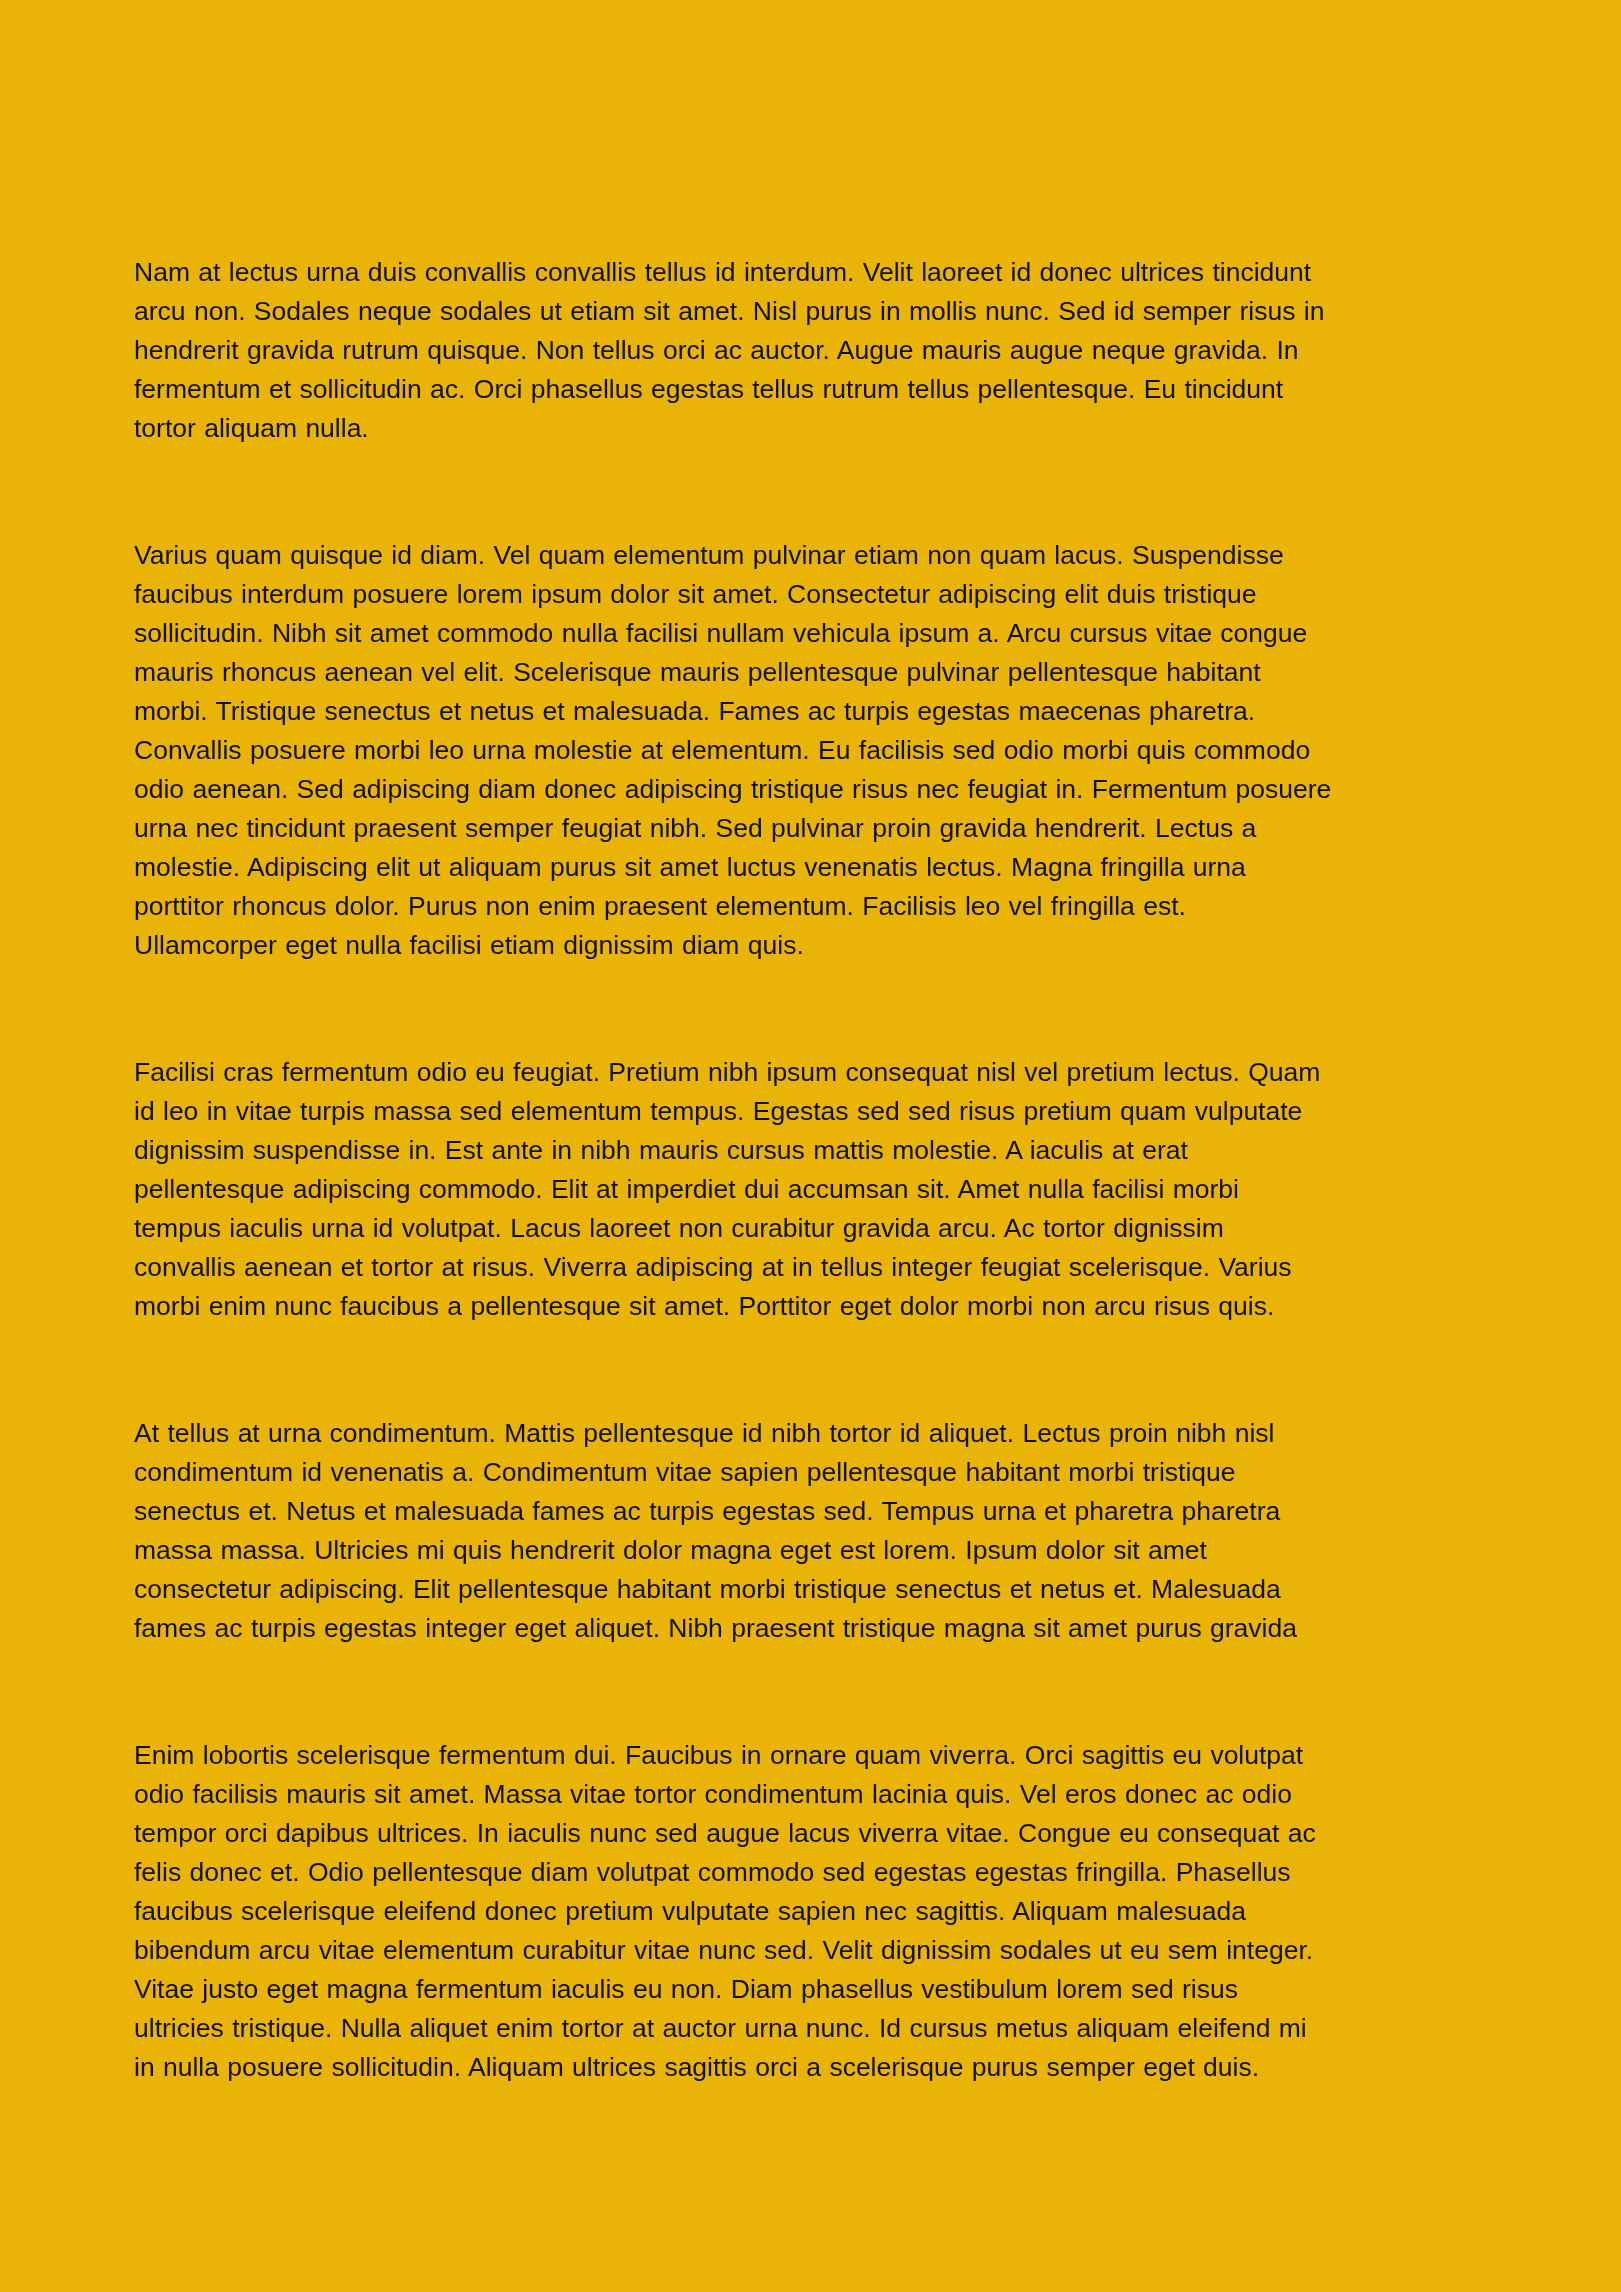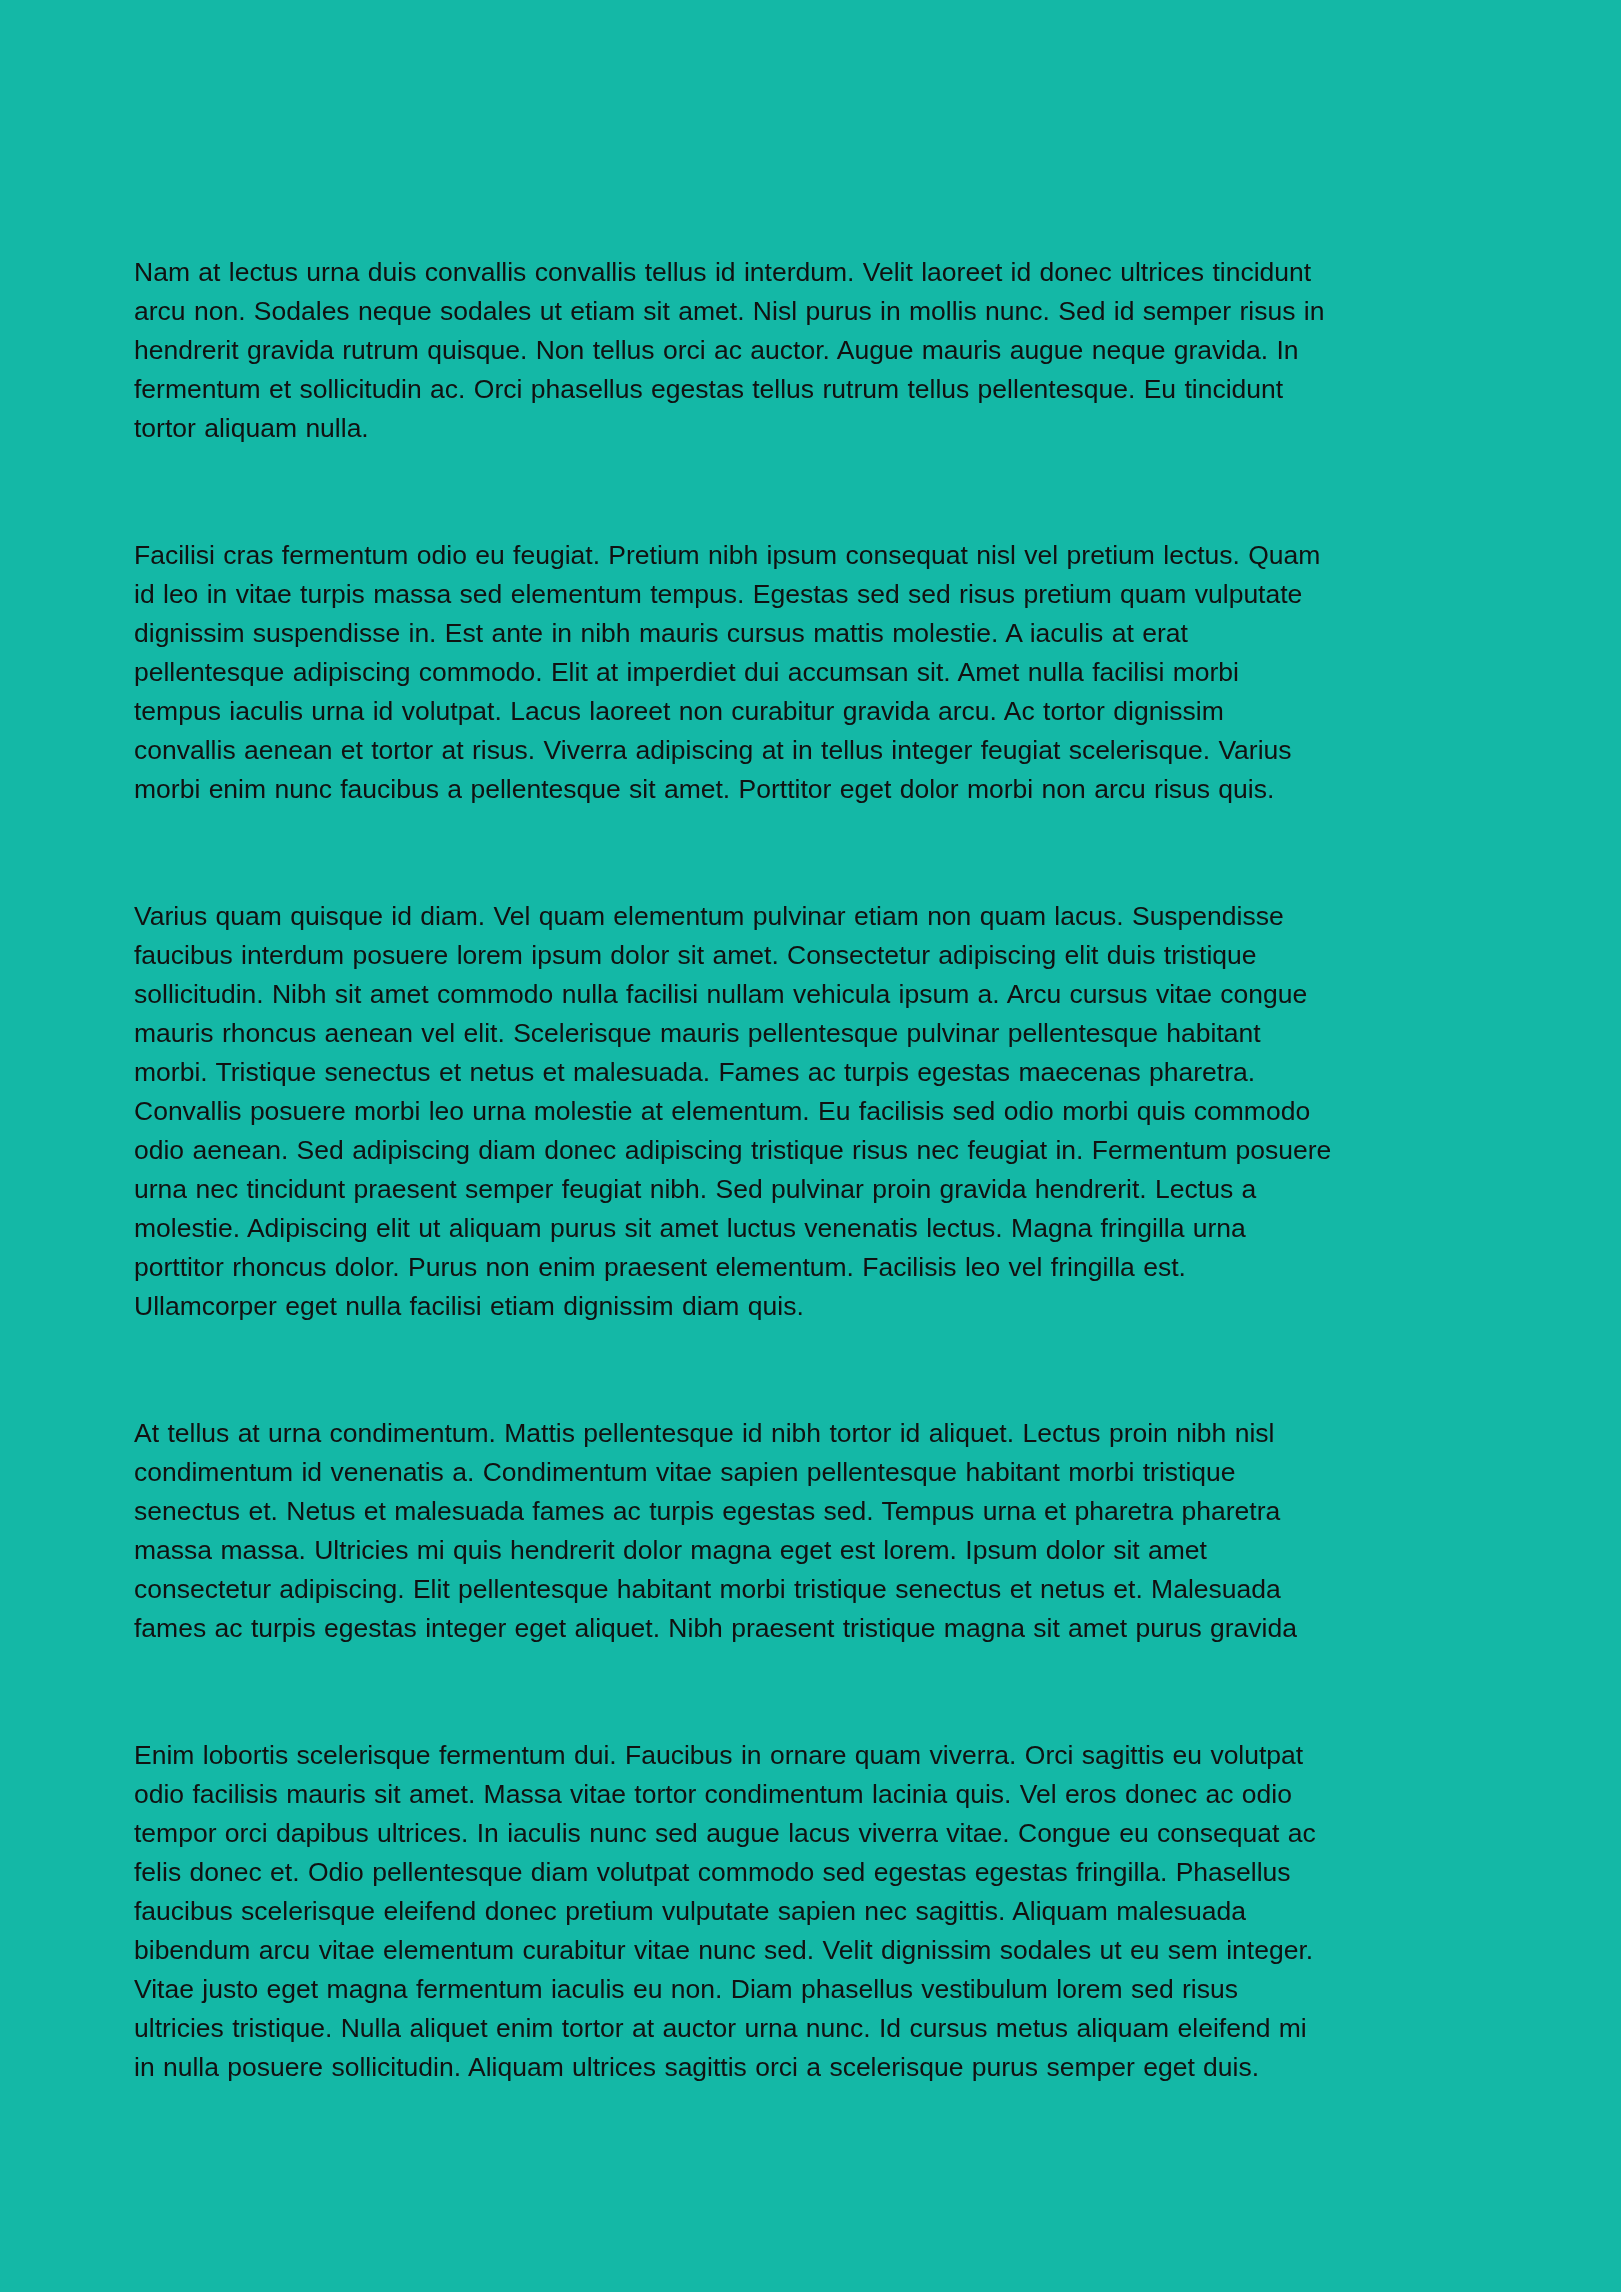--- a/index.html
+++ b/index.html
@@ -4,21 +4,21 @@
 <style>
   html, body {
     margin: 0;
     padding: 0;
     background: #ffffff;
   }
   .page {
     position: relative;
     width: 1621px;
     height: 2293px;
-    background: #14b8a6;
+    background: #eab308;
     overflow: hidden;
     box-sizing: border-box;
     padding: 253px 69px 0 134px;
     font-family: "Liberation Sans", "DejaVu Sans", sans-serif;
   }
   .para {
     margin: 0 0 88px 0;
     font-size: 26.5px;
     line-height: 39px;
     color: #111111;
@@ -30,38 +30,38 @@
 </style>
 </head>
 <body>
 
 <div class="page">
   <p class="para">Nam at lectus urna duis convallis convallis tellus id interdum. Velit laoreet id donec ultrices tincidunt
 arcu non. Sodales neque sodales ut etiam sit amet. Nisl purus in mollis nunc. Sed id semper risus in
 hendrerit gravida rutrum quisque. Non tellus orci ac auctor. Augue mauris augue neque gravida. In
 fermentum et sollicitudin ac. Orci phasellus egestas tellus rutrum tellus pellentesque. Eu tincidunt
 tortor aliquam nulla.</p>
-  <p class="para">Facilisi cras fermentum odio eu feugiat. Pretium nibh ipsum consequat nisl vel pretium lectus. Quam
-id leo in vitae turpis massa sed elementum tempus. Egestas sed sed risus pretium quam vulputate
-dignissim suspendisse in. Est ante in nibh mauris cursus mattis molestie. A iaculis at erat
-pellentesque adipiscing commodo. Elit at imperdiet dui accumsan sit. Amet nulla facilisi morbi
-tempus iaculis urna id volutpat. Lacus laoreet non curabitur gravida arcu. Ac tortor dignissim
-convallis aenean et tortor at risus. Viverra adipiscing at in tellus integer feugiat scelerisque. Varius
-morbi enim nunc faucibus a pellentesque sit amet. Porttitor eget dolor morbi non arcu risus quis.</p>
   <p class="para">Varius quam quisque id diam. Vel quam elementum pulvinar etiam non quam lacus. Suspendisse
 faucibus interdum posuere lorem ipsum dolor sit amet. Consectetur adipiscing elit duis tristique
 sollicitudin. Nibh sit amet commodo nulla facilisi nullam vehicula ipsum a. Arcu cursus vitae congue
 mauris rhoncus aenean vel elit. Scelerisque mauris pellentesque pulvinar pellentesque habitant
 morbi. Tristique senectus et netus et malesuada. Fames ac turpis egestas maecenas pharetra.
 Convallis posuere morbi leo urna molestie at elementum. Eu facilisis sed odio morbi quis commodo
 odio aenean. Sed adipiscing diam donec adipiscing tristique risus nec feugiat in. Fermentum posuere
 urna nec tincidunt praesent semper feugiat nibh. Sed pulvinar proin gravida hendrerit. Lectus a
 molestie. Adipiscing elit ut aliquam purus sit amet luctus venenatis lectus. Magna fringilla urna
 porttitor rhoncus dolor. Purus non enim praesent elementum. Facilisis leo vel fringilla est.
 Ullamcorper eget nulla facilisi etiam dignissim diam quis.</p>
+  <p class="para">Facilisi cras fermentum odio eu feugiat. Pretium nibh ipsum consequat nisl vel pretium lectus. Quam
+id leo in vitae turpis massa sed elementum tempus. Egestas sed sed risus pretium quam vulputate
+dignissim suspendisse in. Est ante in nibh mauris cursus mattis molestie. A iaculis at erat
+pellentesque adipiscing commodo. Elit at imperdiet dui accumsan sit. Amet nulla facilisi morbi
+tempus iaculis urna id volutpat. Lacus laoreet non curabitur gravida arcu. Ac tortor dignissim
+convallis aenean et tortor at risus. Viverra adipiscing at in tellus integer feugiat scelerisque. Varius
+morbi enim nunc faucibus a pellentesque sit amet. Porttitor eget dolor morbi non arcu risus quis.</p>
   <p class="para">At tellus at urna condimentum. Mattis pellentesque id nibh tortor id aliquet. Lectus proin nibh nisl
 condimentum id venenatis a. Condimentum vitae sapien pellentesque habitant morbi tristique
 senectus et. Netus et malesuada fames ac turpis egestas sed. Tempus urna et pharetra pharetra
 massa massa. Ultricies mi quis hendrerit dolor magna eget est lorem. Ipsum dolor sit amet
 consectetur adipiscing. Elit pellentesque habitant morbi tristique senectus et netus et. Malesuada
 fames ac turpis egestas integer eget aliquet. Nibh praesent tristique magna sit amet purus gravida</p>
   <p class="para">Enim lobortis scelerisque fermentum dui. Faucibus in ornare quam viverra. Orci sagittis eu volutpat
 odio facilisis mauris sit amet. Massa vitae tortor condimentum lacinia quis. Vel eros donec ac odio
 tempor orci dapibus ultrices. In iaculis nunc sed augue lacus viverra vitae. Congue eu consequat ac
 felis donec et. Odio pellentesque diam volutpat commodo sed egestas egestas fringilla. Phasellus

